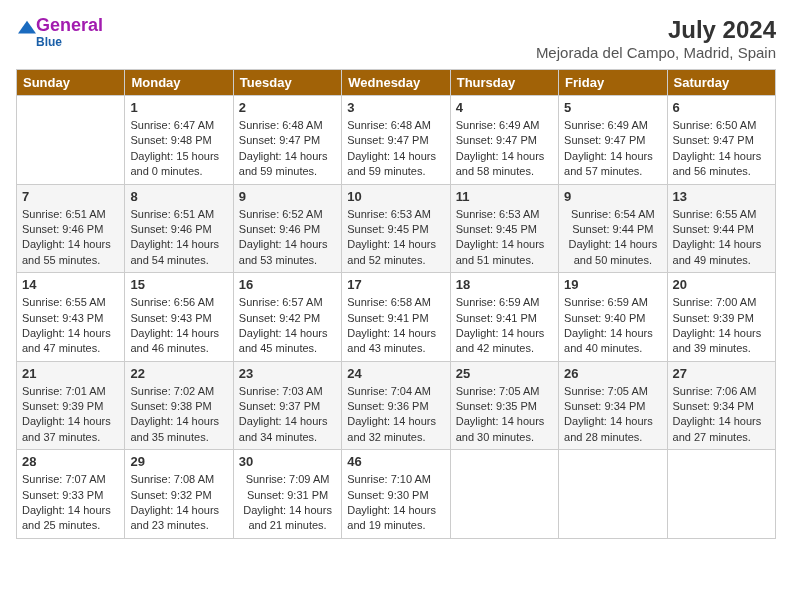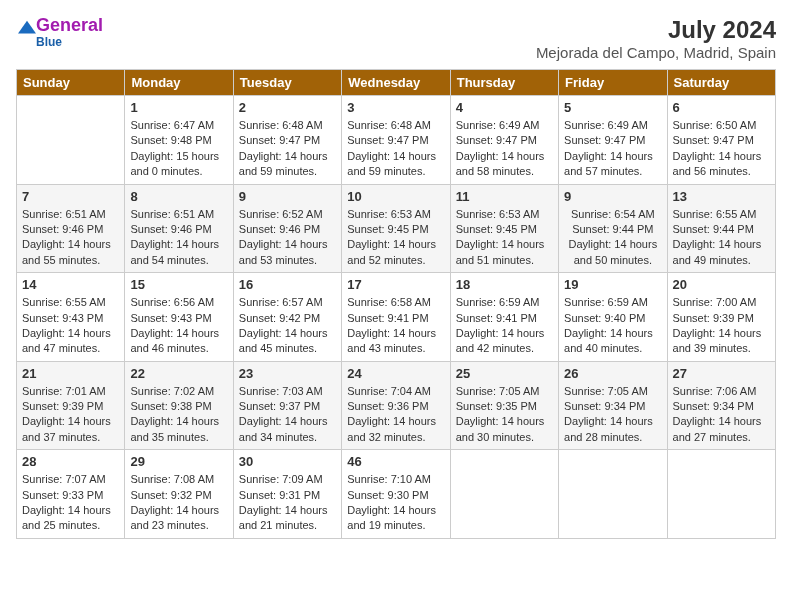--- a/index.html
+++ b/index.html
@@ -338,21 +338,21 @@
         </td>
         <td>
           <span class="day-number">29</span>
           <div class="day-info" style="white-space: pre-line;">Sunrise: 7:08 AM
 Sunset: 9:32 PM
 Daylight: 14 hours
 and 23 minutes.</div>
         </td>
         <td>
           <span class="day-number">30</span>
-          <div class="day-info" style="white-space: pre-line;">Sunrise: 7:09 AM
+          <div class="day-info" style="white-space: pre-line; text-align: center;">Sunrise: 7:09 AM
 Sunset: 9:31 PM
 Daylight: 14 hours
 and 21 minutes.</div>
         </td>
         <td>
           <span class="day-number">46</span>
           <div class="day-info" style="white-space: pre-line;">Sunrise: 7:10 AM
 Sunset: 9:30 PM
 Daylight: 14 hours
 and 19 minutes.</div>

